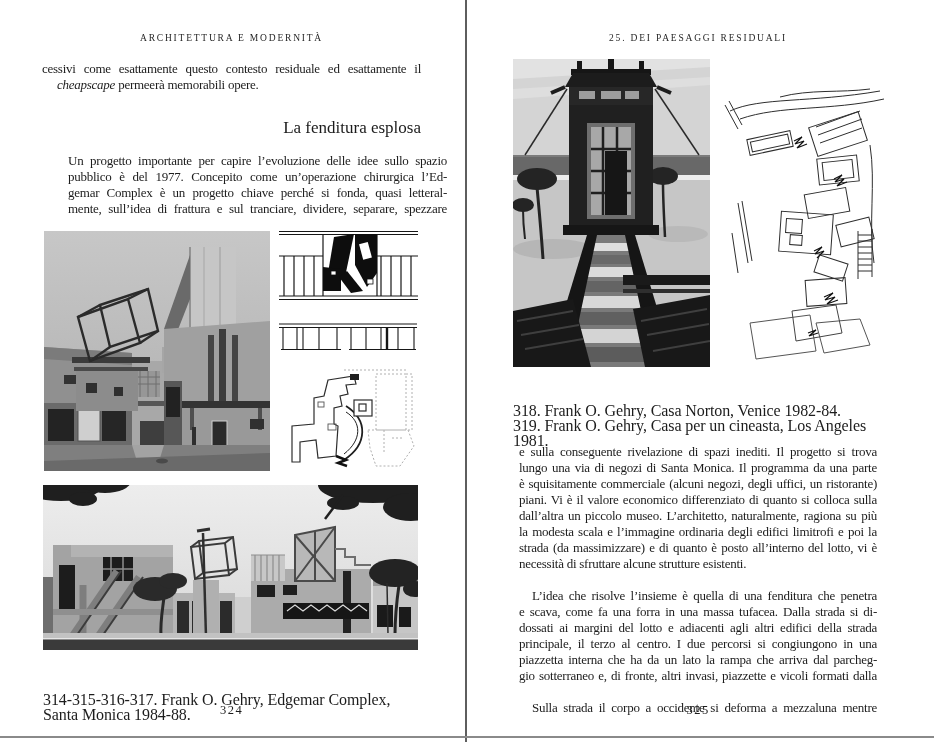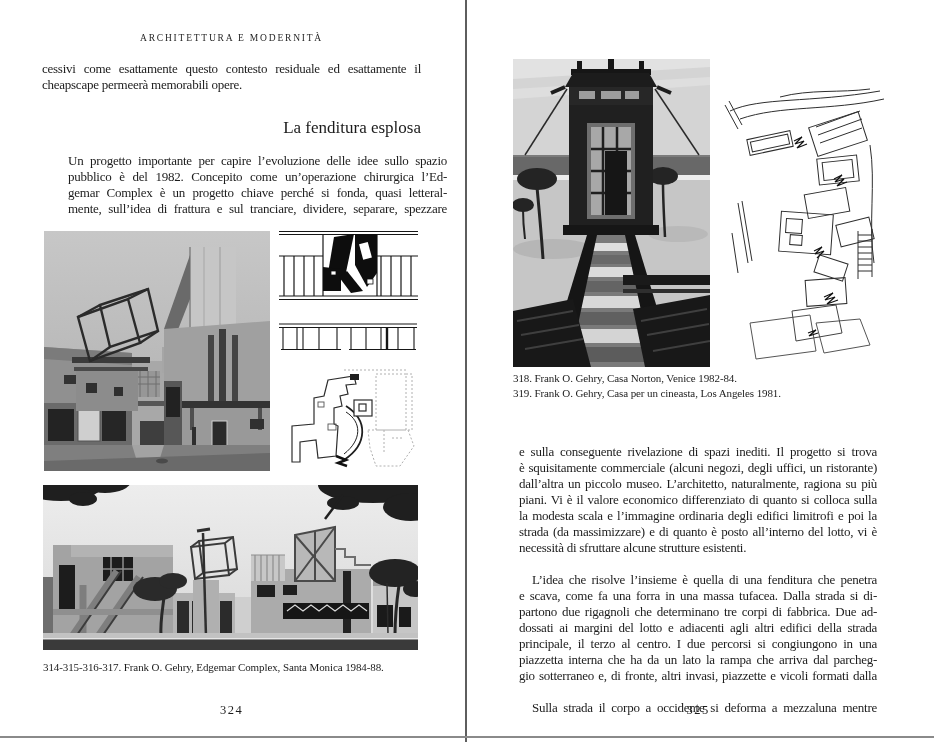--- a/index.html
+++ b/index.html
@@ -24,33 +24,33 @@
     text-align:center;color:#262626;
     text-transform:uppercase;
   }
   .page-left .running-head{left:42px;width:379px;}
   .page-right .running-head{left:35px;width:390px;}
 
   .bodytext{font-size:13px;line-height:16px;letter-spacing:-0.25px;color:#1c1c1c;}
   .tline{text-align:justify;text-align-last:justify;}
   .tline-end{text-align-last:left;}
   .tline-indent{text-indent:13px;}
-  .ital{}
+  .ital{font-style:italic;margin-left:15px;}
 
   .para1{position:absolute;top:61px;left:42px;width:379px;}
   .section-heading{
     position:absolute;top:118px;left:42px;width:379px;
     font-size:17px;font-weight:normal;text-align:right;margin:0;color:#1b1b1b;
   }
   .para2{position:absolute;top:153px;left:42px;width:379px;margin-left:26px;}
 
   .fig{position:absolute;}
   .fig svg{display:block;}
 
-  .caption{font-size:11px;letter-spacing:-0.1px;color:#1c1c1c;}
+  .caption{font-size:16px;letter-spacing:-0.1px;color:#1c1c1c;margin-top:32px;}
   .caption-left{position:absolute;top:660px;left:43px;width:382px;line-height:15px;}
   .captions-right{position:absolute;top:371px;left:45px;width:380px;line-height:15px;}
 
   .page-number{position:absolute;top:703px;font-size:12.5px;letter-spacing:1.5px;text-align:center;color:#1c1c1c;}
   .page-left .page-number{left:42px;width:379px;}
   .page-right .page-number{left:35px;width:390px;}
 
   .rbody{position:absolute;top:428px;left:35px;width:390px;}
   .rpara{margin:16px;}
 </style>
@@ -65,21 +65,21 @@
 
     <div class="bodytext para1">
       <div class="tline">cessivi come esattamente questo contesto residuale ed esattamente il</div>
       <div class="tline tline-end"><span class="ital">cheapscape</span><span> permeerà memorabili opere.</span></div>
     </div>
 
     <h2 class="section-heading">La fenditura esplosa</h2>
 
     <div class="bodytext para2">
         <div class="tline">Un progetto importante per capire l’evoluzione delle idee sullo spazio</div>
-        <div class="tline">pubblico è del 1982. Concepito come un’operazione chirurgica l’Ed-</div>
+        <div class="tline">pubblico è del 1977. Concepito come un’operazione chirurgica l’Ed-</div>
         <div class="tline">gemar Complex è un progetto chiave perché si fonda, quasi letteral-</div>
         <div class="tline">mente, sull’idea di frattura e sul tranciare, dividere, separare, spezzare</div>
       </div>
 
     <div class="fig" style="left:44px;top:231px;">
       <svg width="226" height="240" viewBox="0 0 226 240">
         <defs>
           <linearGradient id="skyg" x1="0" y1="0" x2="0" y2="1">
             <stop offset="0" stop-color="#c7c7c7"></stop>
               <stop offset="1" stop-color="#aeaeae"></stop>
@@ -318,20 +318,21 @@
         <rect x="0" y="154.5" width="375" height="10.5" fill="#3a3a3a"></rect>
       </svg>
     </div>
 
     <div class="caption caption-left">314-315-316-317.  Frank O. Gehry, Edgemar Complex, Santa Monica 1984-88.</div>
     <div class="page-number">324</div>
   </div>
 
   <div class="page page-right">
 
+    <div class="running-head">25. DEI PAESAGGI RESIDUALI</div>
 
     <div class="fig" style="left:45px;top:59px;">
       <svg width="197" height="308" viewBox="0 0 197 308">
         <rect x="0" y="0" width="197" height="308" fill="#d4d4d4"></rect>
         <polygon points="0,0 197,0 197,8 0,20" fill="#e2e2e2"></polygon>
         <polygon points="0,30 197,18 197,26 0,40" fill="#dedede"></polygon>
 
         <rect x="0" y="96" width="197" height="22" fill="#686868"></rect>
         <rect x="0" y="96" width="197" height="2" fill="#7c7c7c"></rect>
         <rect x="0" y="116" width="197" height="5" fill="#ececec"></rect>
@@ -442,31 +443,31 @@
     </div>
 
     <div class="caption captions-right">
       <div>318.  Frank O. Gehry, Casa Norton, Venice 1982-84.</div>
       <div>319.  Frank O. Gehry, Casa per un cineasta, Los Angeles 1981.</div>
     </div>
 
     <div class="bodytext rbody">
       <div class="rpara">
           <div class="tline">e sulla conseguente rivelazione di spazi inediti. Il progetto si trova</div>
+          <div class="tline">lungo una via di negozi di Santa Monica. Il programma da una parte</div>
           <div class="tline">è squisitamente commerciale (alcuni negozi, degli uffici, un ristorante)</div>
+          <div class="tline">piani. Vi è il valore economico differenziato di quanto si colloca sulla</div>
           <div class="tline">dall’altra un piccolo museo. L’architetto, naturalmente, ragiona su più</div>
-          <div class="tline">piani. Vi è il valore economico differenziato di quanto si colloca sulla</div>
           <div class="tline">la modesta scala e l’immagine ordinaria degli edifici limitrofi e poi la</div>
           <div class="tline">strada (da massimizzare) e di quanto è posto all’interno del lotto, vi è</div>
           <div class="tline tline-end">necessità di sfruttare alcune strutture esistenti.</div>
         </div>
       <div class="rpara">
           <div class="tline tline-indent">L’idea che risolve l’insieme è quella di una fenditura che penetra</div>
           <div class="tline">e scava, come fa una forra in una massa tufacea. Dalla strada si di-</div>
-          <div class="tline">partono due rigagnoli che determinano tre corpi di fabbrica. Due ad-</div>
           <div class="tline">dossati ai margini del lotto e adiacenti agli altri edifici della strada</div>
           <div class="tline">principale, il terzo al centro. I due percorsi si congiungono in una</div>
           <div class="tline">piazzetta interna che ha da un lato la rampa che arriva dal parcheg-</div>
           <div class="tline">gio sotterraneo e, di fronte, altri invasi, piazzette e vicoli formati dalla</div>
         </div>
       <div class="rpara">
           <div class="tline tline-indent">Sulla strada il corpo a occidente si deforma a mezzaluna mentre</div>
         </div>
     </div>
 

